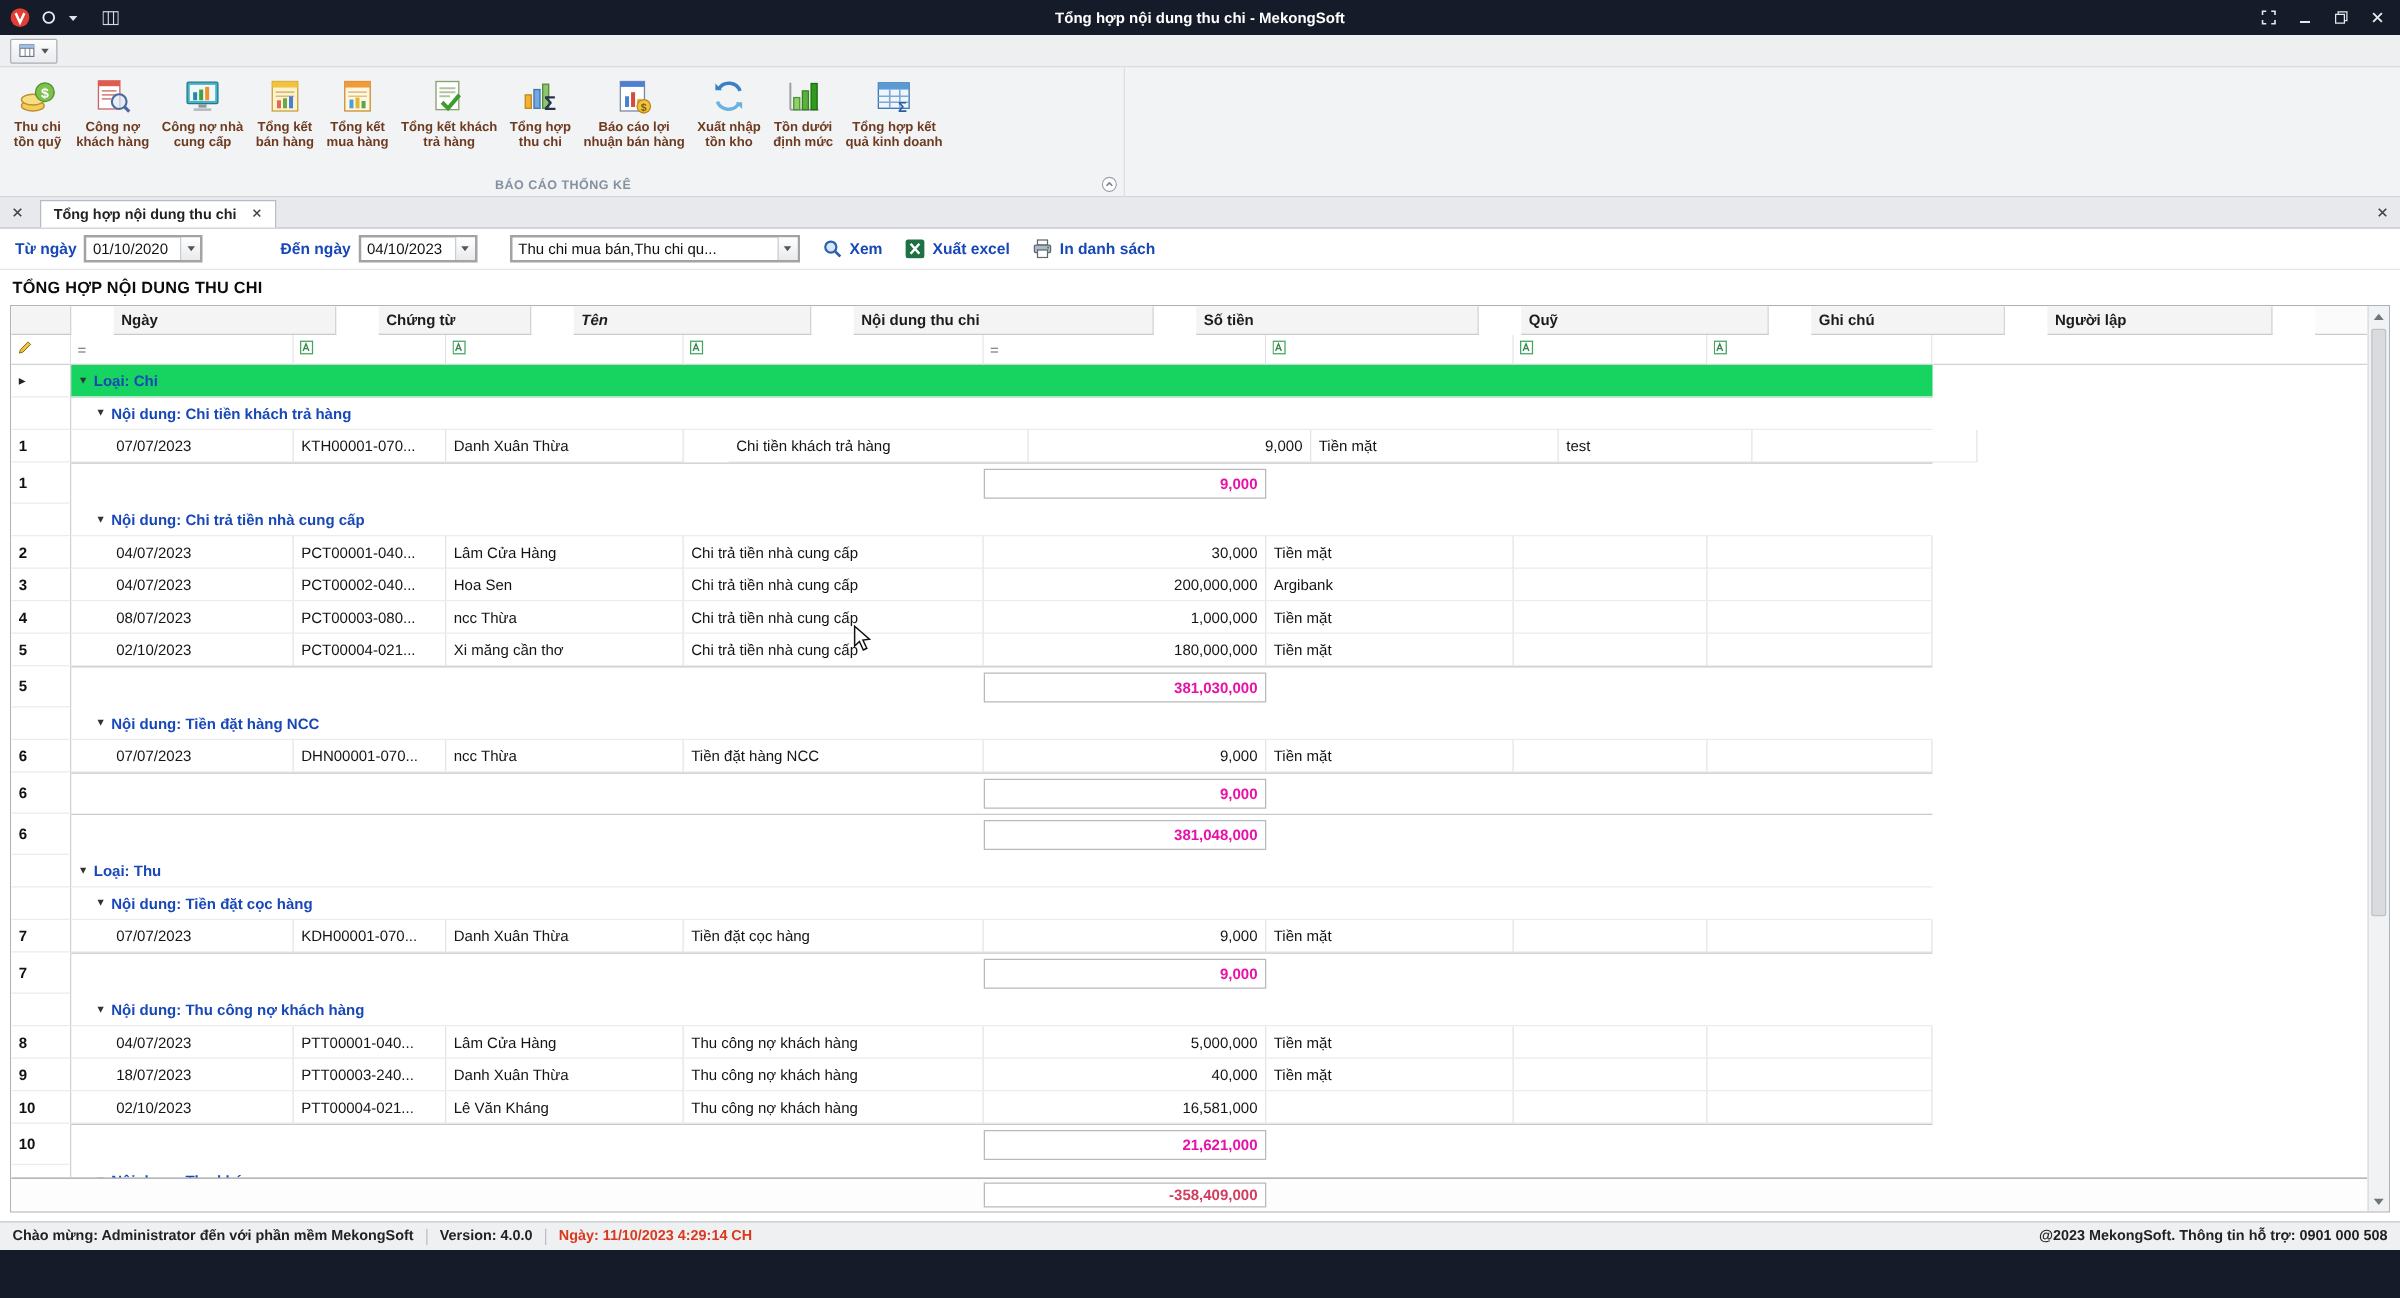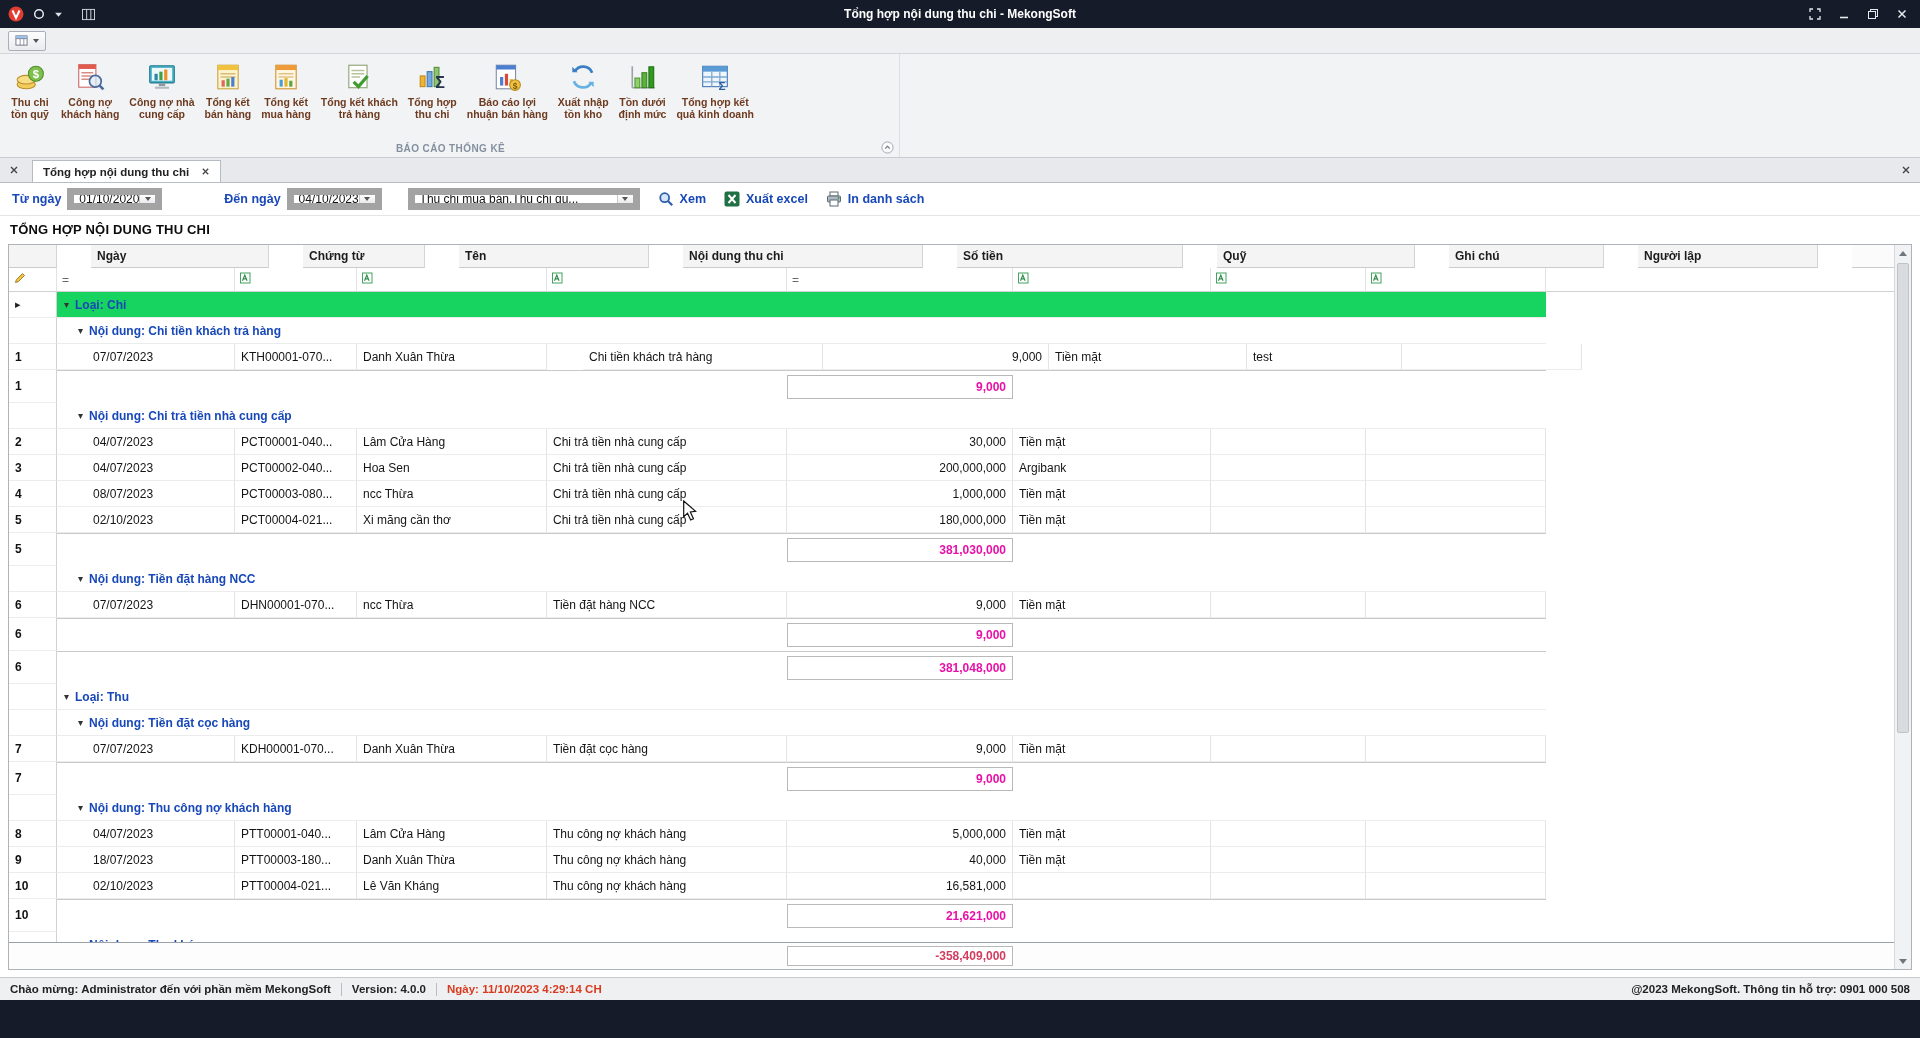--- a/index.html
+++ b/index.html
@@ -45,21 +45,21 @@
   .doc-tabbar { position: absolute; top: 158px; left: 0; right: 0; height: 25px; background: #e7e9ec; border-bottom: 1px solid #b7bcc4; display: flex; align-items: stretch; }
   .dt-closeL, .dt-closeR { width: 28px; display: flex; align-items: center; justify-content: center; }
   .dt-closeR { margin-left: auto; }
   .doc-tabs { display: flex; align-items: stretch; margin-left: 4px; }
   .doc-tab { margin-top: 2px; background: #fff; border: 1px solid #b7bcc4; border-bottom: none; display: flex; align-items: center; gap: 12px; padding: 0 10px; font-weight: bold; font-size: 11.5px; color: #222; }
 
   
   .filterbar { position: absolute; top: 183px; left: 0; right: 0; height: 33px; background: #fff; border-bottom: 1px solid #e5e5e5; display: flex; align-items: center; gap: 6px; padding: 0 12px; }
   .flabel { color: var(--accent-blue, #1848b8); font-weight: bold; font-size: 12.5px; white-space: nowrap; }
   .lab2 { margin-left: 56px; }
-  .dedit { width: 95px; height: 22px; border: 7px solid #a3a3a3; background: #fff; display: flex; align-items: stretch; }
+  .dedit { width: 95px; height: 22px; border: 2px solid #a3a3a3; background: #fff; display: flex; align-items: stretch; }
   .dedit .val { flex: 1; display: flex; align-items: center; padding: 0 5px; font-size: 12px; color: #111; overflow: hidden; white-space: nowrap; }
   .ebtn { width: 16px; border-left: 1px solid #c6ccd2; background: linear-gradient(#fff, #e8eaed); display: flex; align-items: center; justify-content: center; }
   .combo { width: 232px; margin-left: 20px; }
   .tri-down { width: 0; height: 0; border-left: 3.5px solid transparent; border-right: 3.5px solid transparent; border-top: 4.5px solid #555; display: inline-block; }
   .linkbtn { display: flex; align-items: center; gap: 6px; color: var(--accent-blue, #1848b8); font-weight: bold; font-size: 12.5px; margin-left: 12px; white-space: nowrap; cursor: default; }
   .lic { display: inline-flex; }
 
   
   .report-title { position: absolute; top: 222px; left: 10px; font-size: 13px; font-weight: bold; color: #0c0c0c; letter-spacing: 0.2px; }
 
@@ -418,21 +418,21 @@
 </div>
 
 <div class="report-title">TỔNG HỢP NỘI DUNG THU CHI</div>
 
 <div class="grid">
   <div class="grid-inner">
     <div id="grid-header">
         <div class="gh" style="width: 48px;"></div>
         <div class="gh" style="width: 178px;">Ngày</div>
         <div class="gh" style="width: 122px;">Chứng từ</div>
-        <div class="gh" style="width: 190px;">Tên</div>
+        <div class="gh" style="width: 190px; font-style: italic;">Tên</div>
         <div class="gh" style="width: 240px;">Nội dung thu chi</div>
         <div class="gh" style="width: 226px;">Số tiền</div>
         <div class="gh" style="width: 198px;">Quỹ</div>
         <div class="gh" style="width: 155px;">Ghi chú</div>
         <div class="gh" style="width: 180px;">Người lập</div>
         <div class="gh ghfill"></div>
       </div>
     <div id="grid-filter">
         <div class="gf" style="width: 48px;">
           <span class="s12"><svg viewBox="0 0 12 12">
@@ -838,21 +838,21 @@
           </div>
         </div>
         <div class="grow h26">
           <div class="cnum" style="width: 48px;">
             <span>9</span>
           </div>
           <div class="cd first" style="width: 178px;">
             <span>18/07/2023</span>
           </div>
           <div class="cd" style="width: 122px;">
-            <span>PTT00003-180...</span>
+            <span>PTT00003-240...</span>
           </div>
           <div class="cd" style="width: 190px;">
             <span>Danh Xuân Thừa</span>
           </div>
           <div class="cd" style="width: 240px;">
             <span>Thu công nợ khách hàng</span>
           </div>
           <div class="cd right" style="width: 226px;">
             <span>40,000</span>
           </div>

